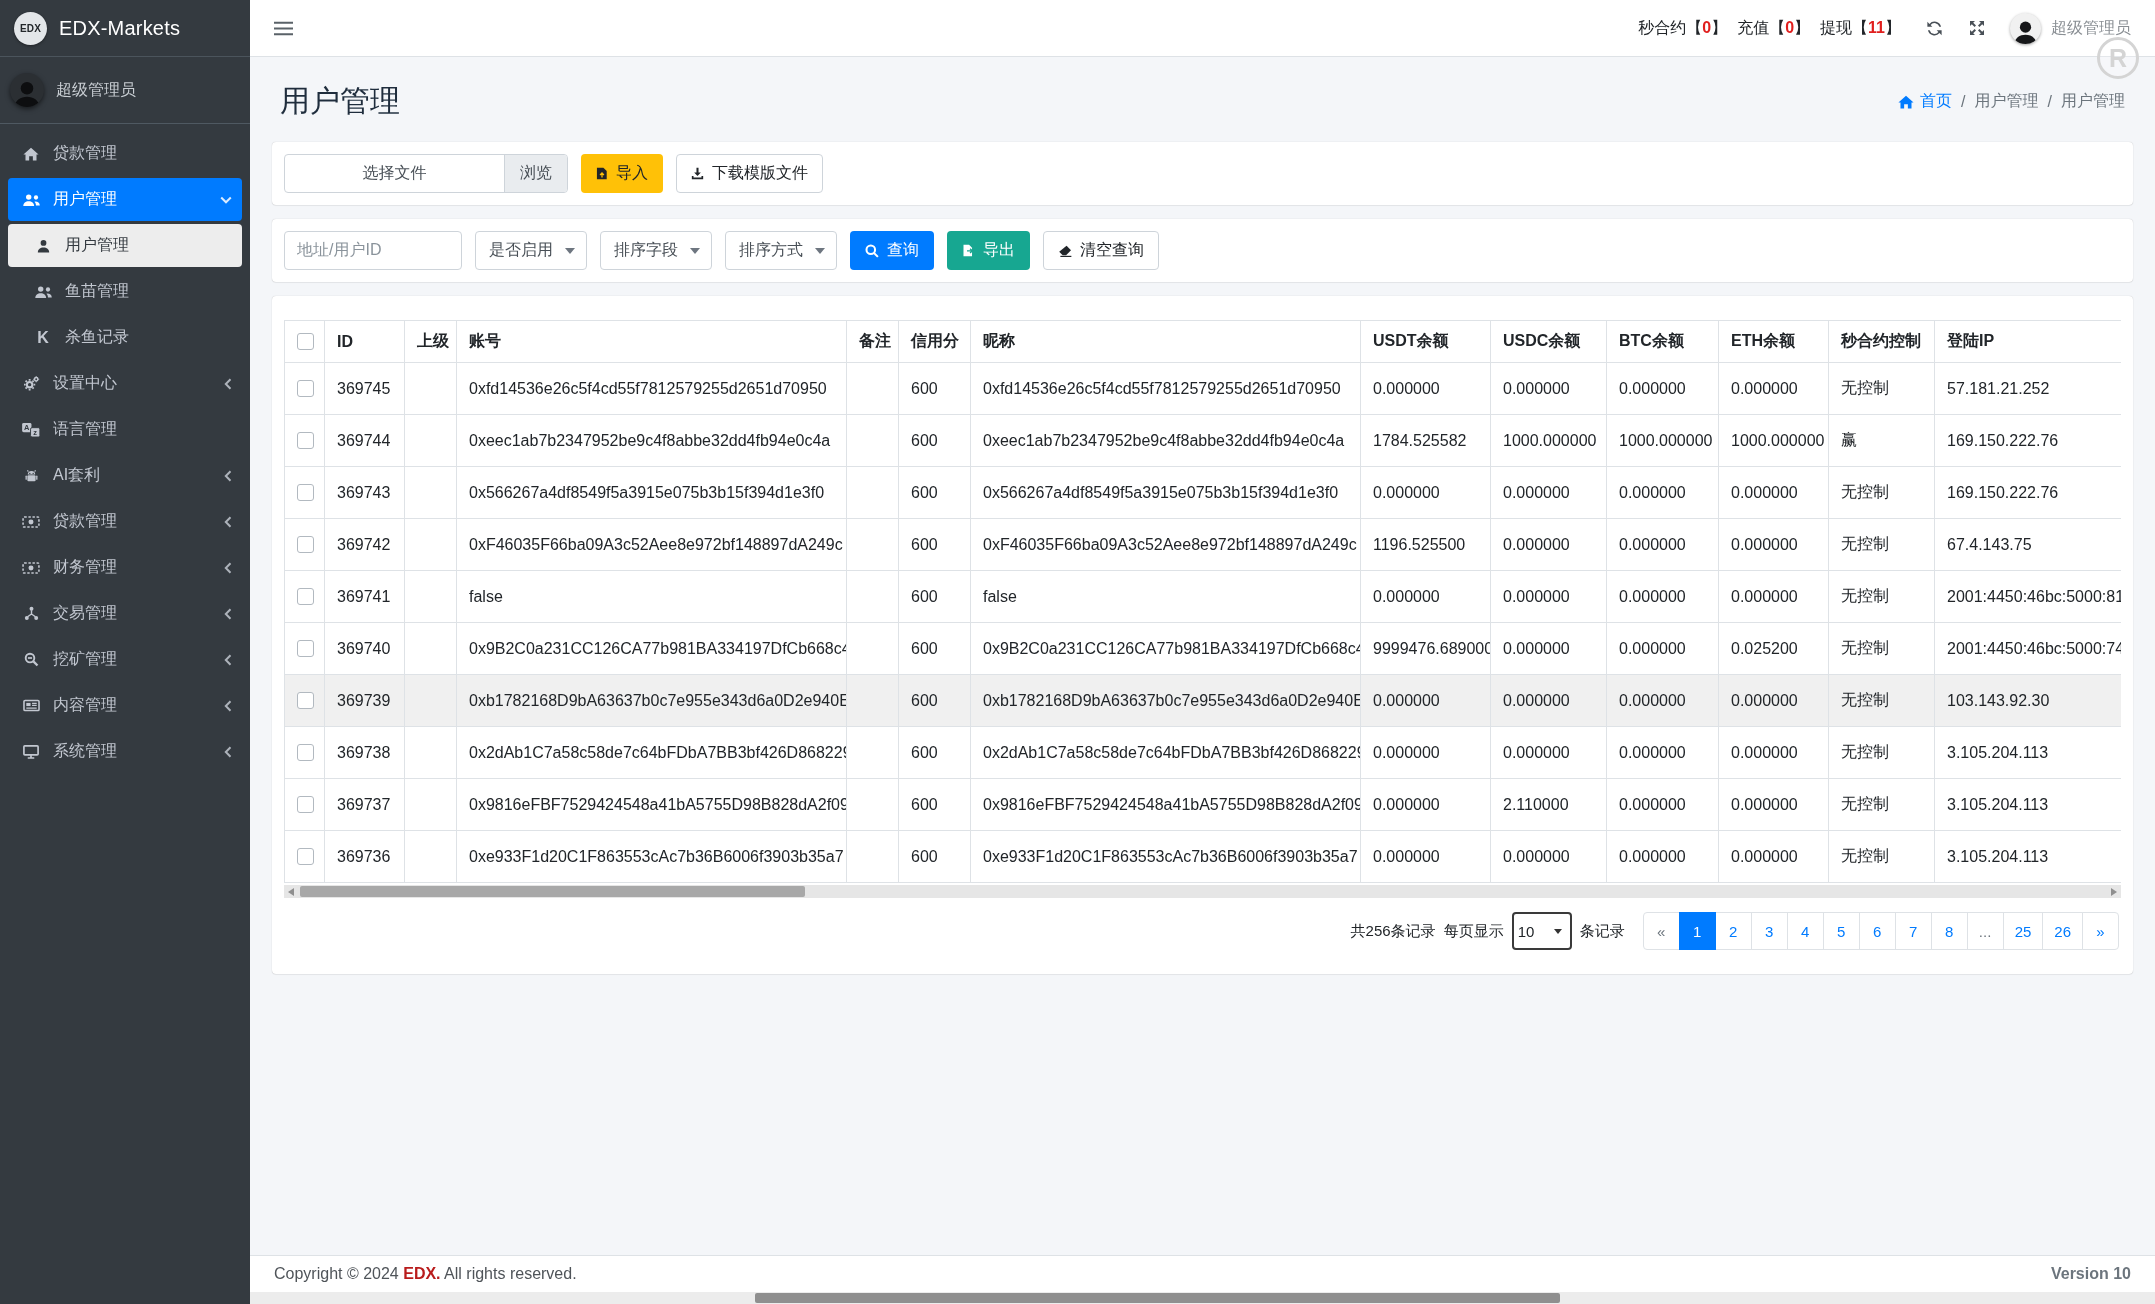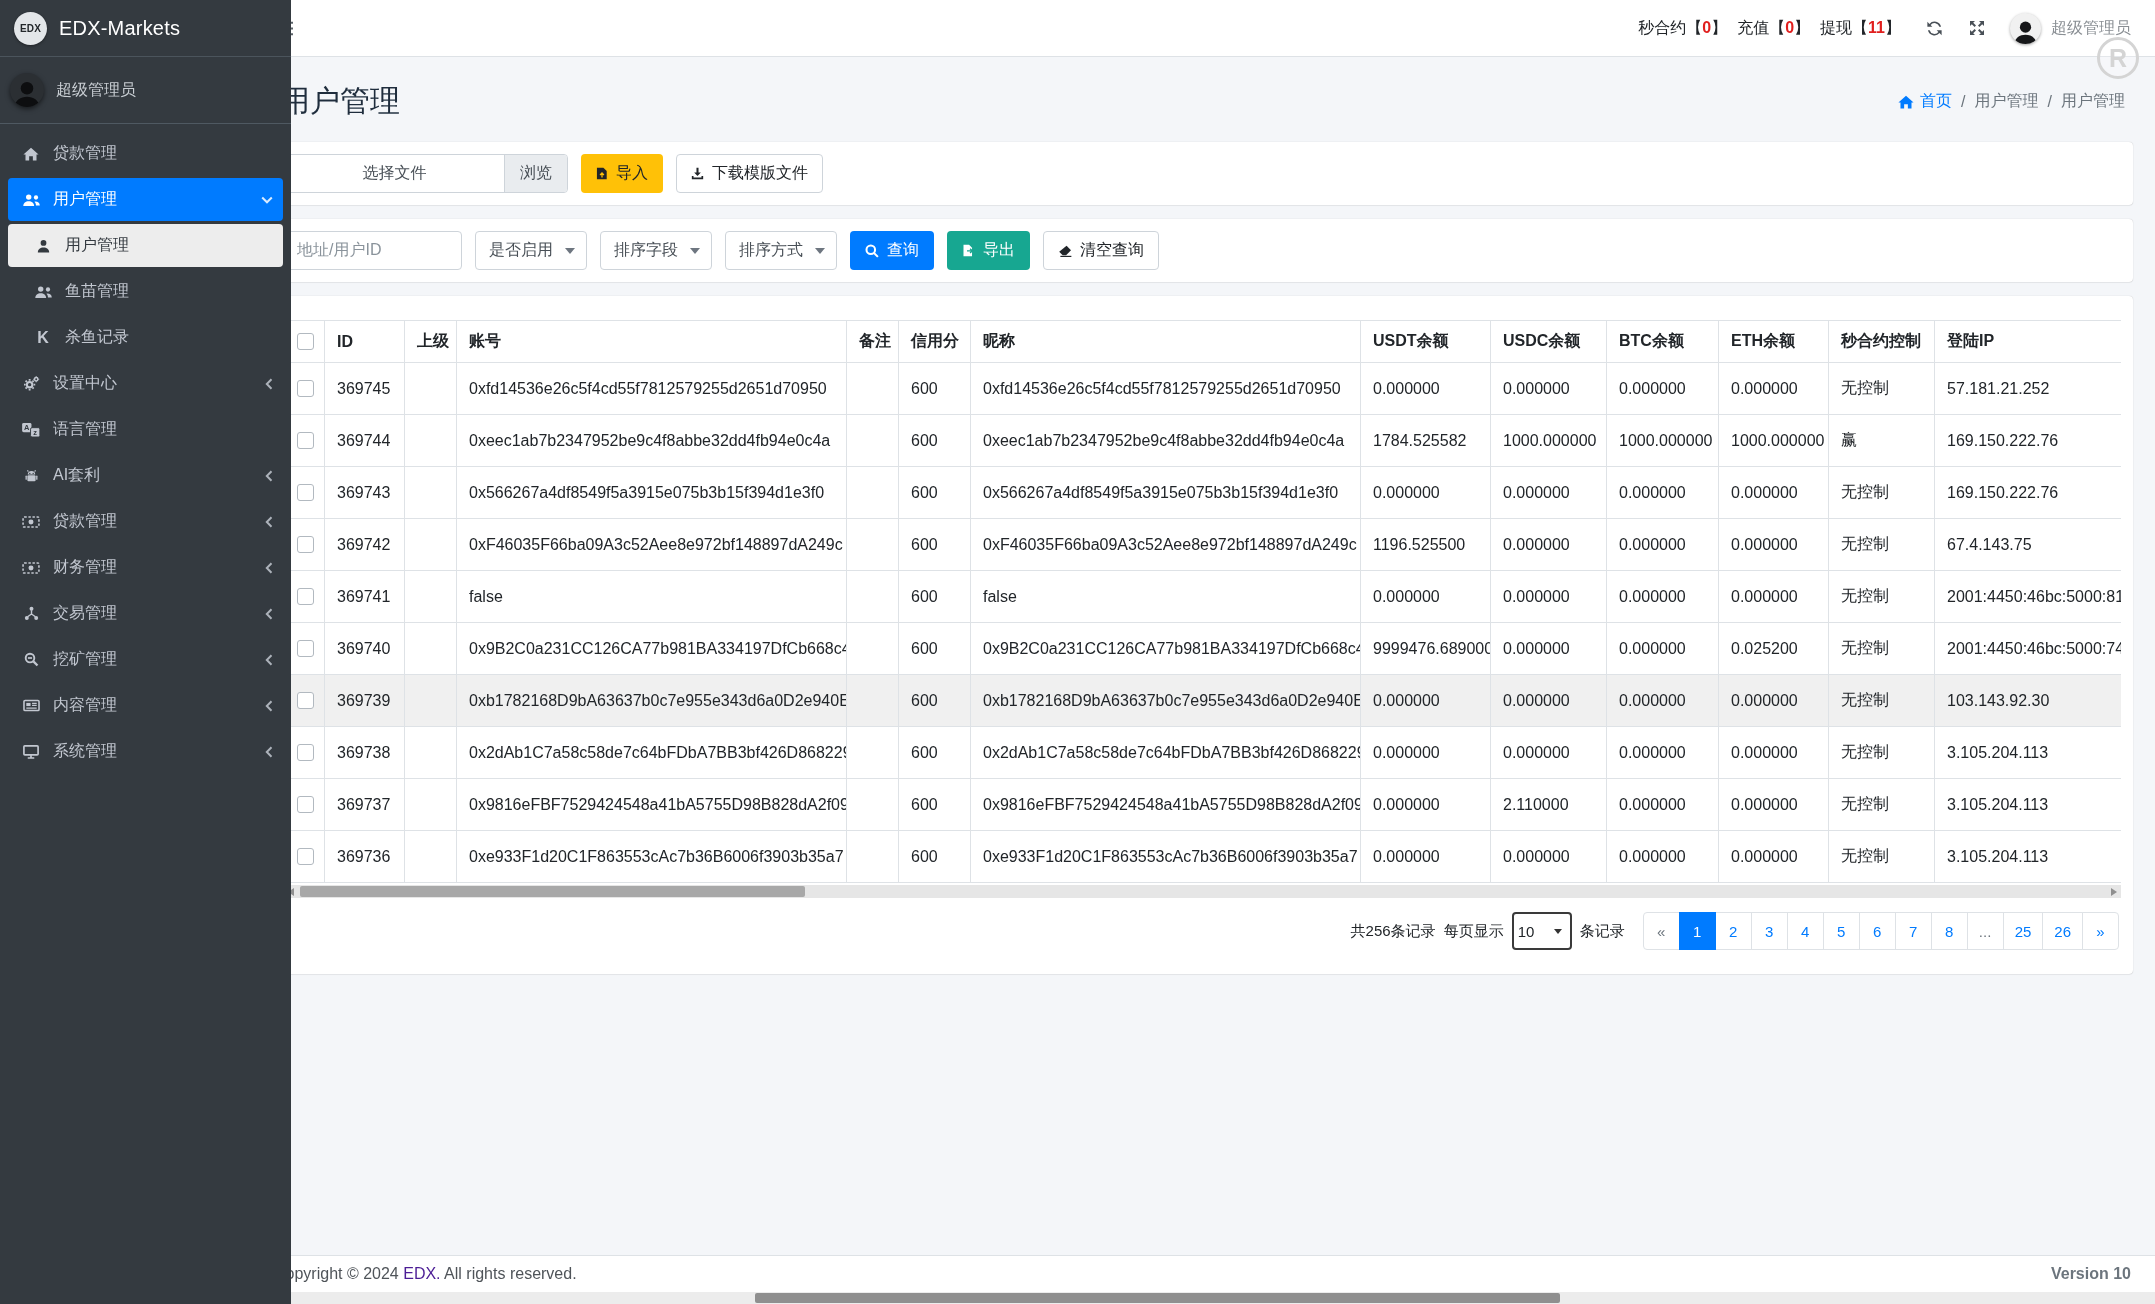--- a/index.html
+++ b/index.html
@@ -1,20 +1,20 @@
 <!DOCTYPE html>
 <html><head>
 <meta charset="utf-8">
 <style>
   * { margin:0; padding:0; box-sizing:border-box; }
   html,body { width:2155px; height:1304px; overflow:hidden; }
   body { font-family:"Liberation Sans",sans-serif; font-size:16px; color:#212529; background:#f4f6f9; }
 
   
-  .sidebar { position:fixed; left:0; top:0; bottom:0; width:291px; background:#343a40; z-index:20; }
+  .sidebar { position:fixed; left:0; top:0; bottom:0; width:250px; background:#343a40; z-index:20; }
   .brand { height:57px; display:flex; align-items:center; padding:0 14px; border-bottom:1px solid #4b545c; color:#fff; font-size:20px; font-weight:300; letter-spacing:.2px; }
   .brand-logo { width:33px; height:33px; border-radius:50%; background:#e3e6e9; color:#23272b; font-size:10px; font-weight:bold; display:flex; align-items:center; justify-content:center; margin-right:12px; box-shadow:0 1px 3px rgba(0,0,0,.4); flex:none; }
   .user-panel { display:flex; align-items:center; gap:12px; padding:16px 10px; border-bottom:1px solid #4f5962; }
   .side-avatar { width:34px; height:34px; border-radius:50%; background:#2b2f33; display:flex; align-items:flex-end; justify-content:center; overflow:hidden; box-shadow:0 2px 5px rgba(0,0,0,.55); flex:none; }
   .user-panel .uname { color:#c9ced3; font-size:16px; }
   .nav { padding:8px; }
   .nav-item { display:flex; align-items:center; height:43px; padding:0 10px; margin-bottom:3px; border-radius:4px; color:#c2c7d0; cursor:pointer; }
   .nav-item .nav-icon { width:26px; display:flex; justify-content:center; margin-right:9px; flex:none; }
   .nav-item .chev { margin-left:auto; display:flex; opacity:.85; }
   .nav-item.active { background:#007bff; color:#fff; }
@@ -80,21 +80,21 @@
   .page-size { width:60px; height:38px; border:2px solid #3a3a3a; border-radius:4px; display:flex; align-items:center; justify-content:space-between; padding:0 8px 0 4px; background:#fff; cursor:pointer; }
   .pager { display:flex; }
   .page-btn { min-width:37px; height:38px; border:1px solid #dee2e6; background:#fff; color:#007bff; display:flex; align-items:center; justify-content:center; padding:0 11px; margin-left:-1px; cursor:pointer; font-size:15px; }
   .page-btn:first-child { border-radius:4px 0 0 4px; margin-left:0; }
   .page-btn:last-child { border-radius:0 4px 4px 0; }
   .page-btn.active { background:#007bff; border-color:#007bff; color:#fff; position:relative; z-index:2; }
   .page-btn.muted { color:#6c757d; }
 
   
   .footer { height:37px; background:#fff; border-top:1px solid #dee2e6; display:flex; align-items:center; padding:0 24px; color:#4f5459; flex:none; }
-  .footer a { color:#4c1d95; font-weight:400; text-decoration:none; }
+  .footer a { color:#b91c1c; font-weight:700; text-decoration:none; }
   .footer .version { margin-left:auto; font-weight:700; color:#6c757d; }
   .bottombar { height:12px; background:#ececec; position:relative; flex:none; }
   .bottombar .thumb { position:absolute; left:505px; top:1px; height:10px; width:805px; background:#8f8f8f; border-radius:2px; }
 </style>
 </head>
 <body>
 
 <aside class="sidebar">
   <div class="brand">
     <span class="brand-logo">EDX</span>

